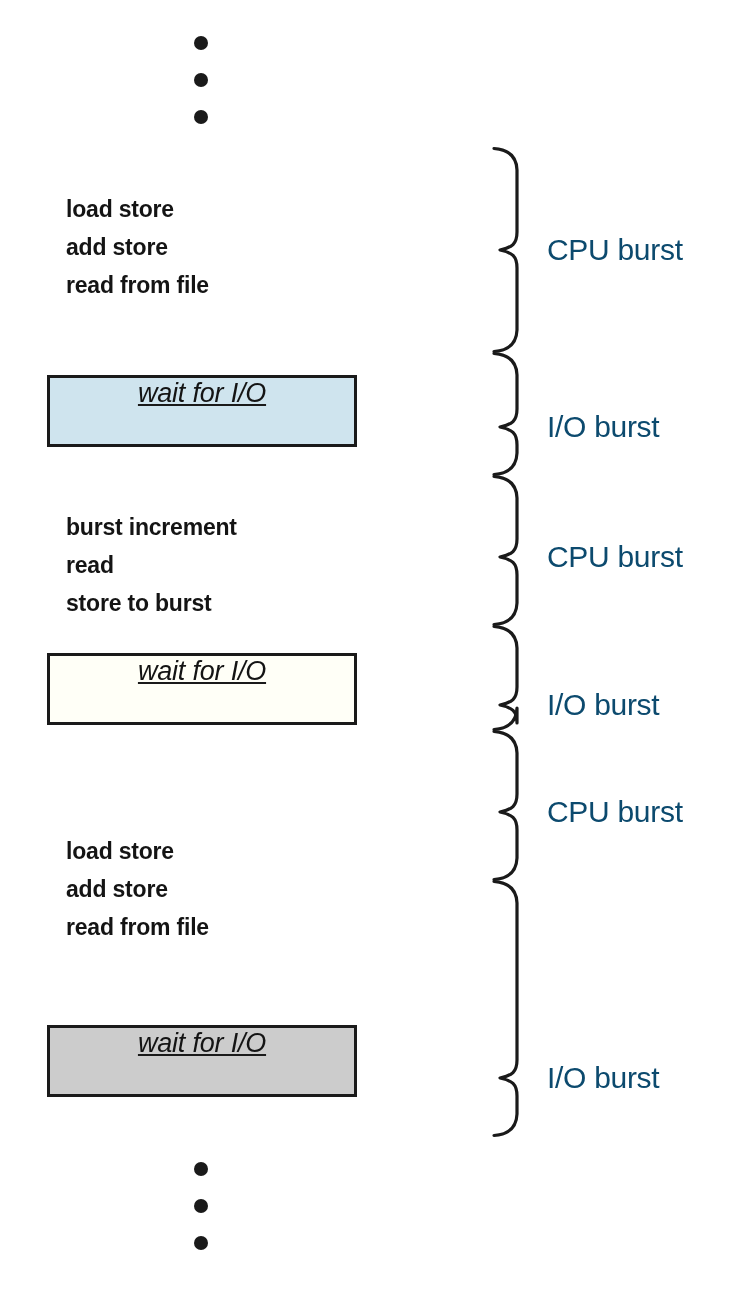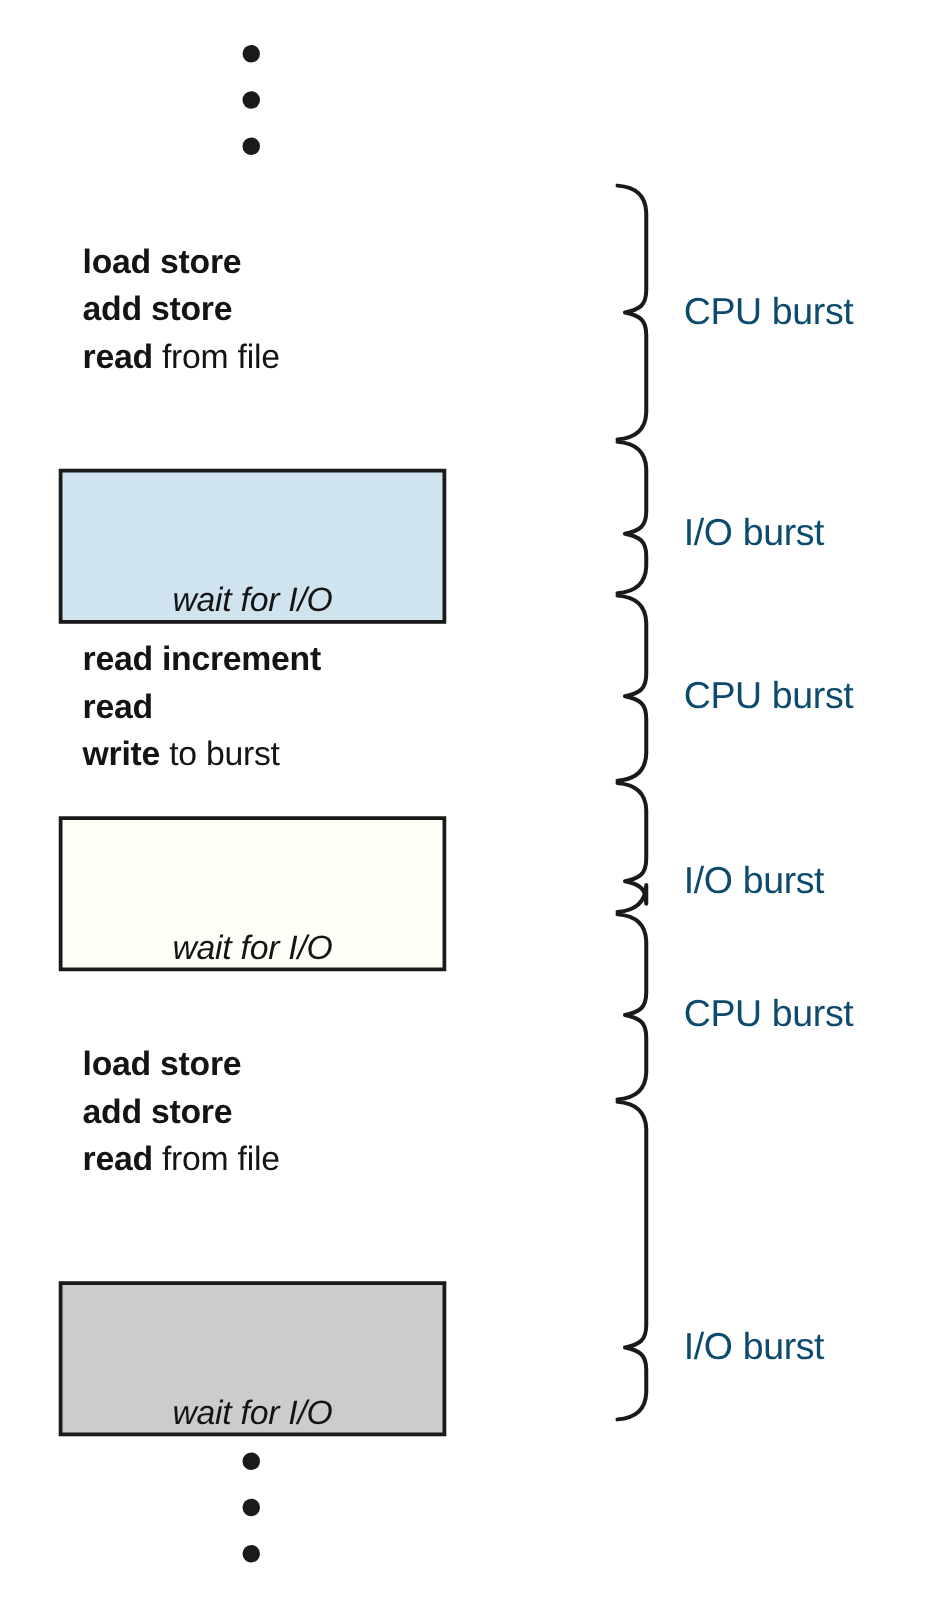--- a/index.html
+++ b/index.html
@@ -32,41 +32,42 @@
     border-radius: 50%;
     background: #1a1a1a;
     margin-bottom: 23px;
   }
   .dot:last-child { margin-bottom: 0; }
 
   
   .code-block {
     position: absolute;
     left: 66px;
-    font-size: 27px;
+    font-size: 23px;
     line-height: 38px;
     letter-spacing: -0.2px;
     color: #141414;
     white-space: nowrap;
   }
   .code-block .b { font-weight: bold; }
-  .code-block .r { font-weight: normal; }
+  .code-block .r { font-weight: bold; }
   .code-line { display: block; }
 
   
   .io-box {
     position: absolute;
     left: 47px;
     width: 310px;
-    height: 124px;
+    height: 72px;
     box-sizing: border-box;
     border: 3px solid #1a1a1a;
     display: flex;
-    align-items: flex-end;
+    align-items: flex-start;
     justify-content: center;
+    text-decoration: underline;
   }
   .io-box-label {
     font-size: 27px;
     font-style: italic;
     font-weight: normal;
     color: #141414;
     letter-spacing: -0.2px;
   }
 
   
@@ -113,27 +114,27 @@
       <span class="b">read</span><span class="r"> from file</span>
     </span>
   </div>
 
   <div class="io-box" style="top:375px; background:#cfe4ee;">
     <span class="io-box-label">wait for I/O</span>
   </div>
 
   <div class="code-block" style="top:508px;">
     <span class="code-line">
-      <span class="b">read increment</span><span class="r"></span>
+      <span class="b">burst increment</span><span class="r"></span>
     </span>
     <span class="code-line">
       <span class="b">read</span><span class="r"></span>
     </span>
     <span class="code-line">
-      <span class="b">write</span><span class="r"> to burst</span>
+      <span class="b">store</span><span class="r"> to burst</span>
     </span>
   </div>
 
   <div class="io-box" style="top:653px; background:#fffff7;">
     <span class="io-box-label">wait for I/O</span>
   </div>
 
   <div class="code-block" style="top:832px;">
     <span class="code-line">
       <span class="b">load store</span><span class="r"></span>

